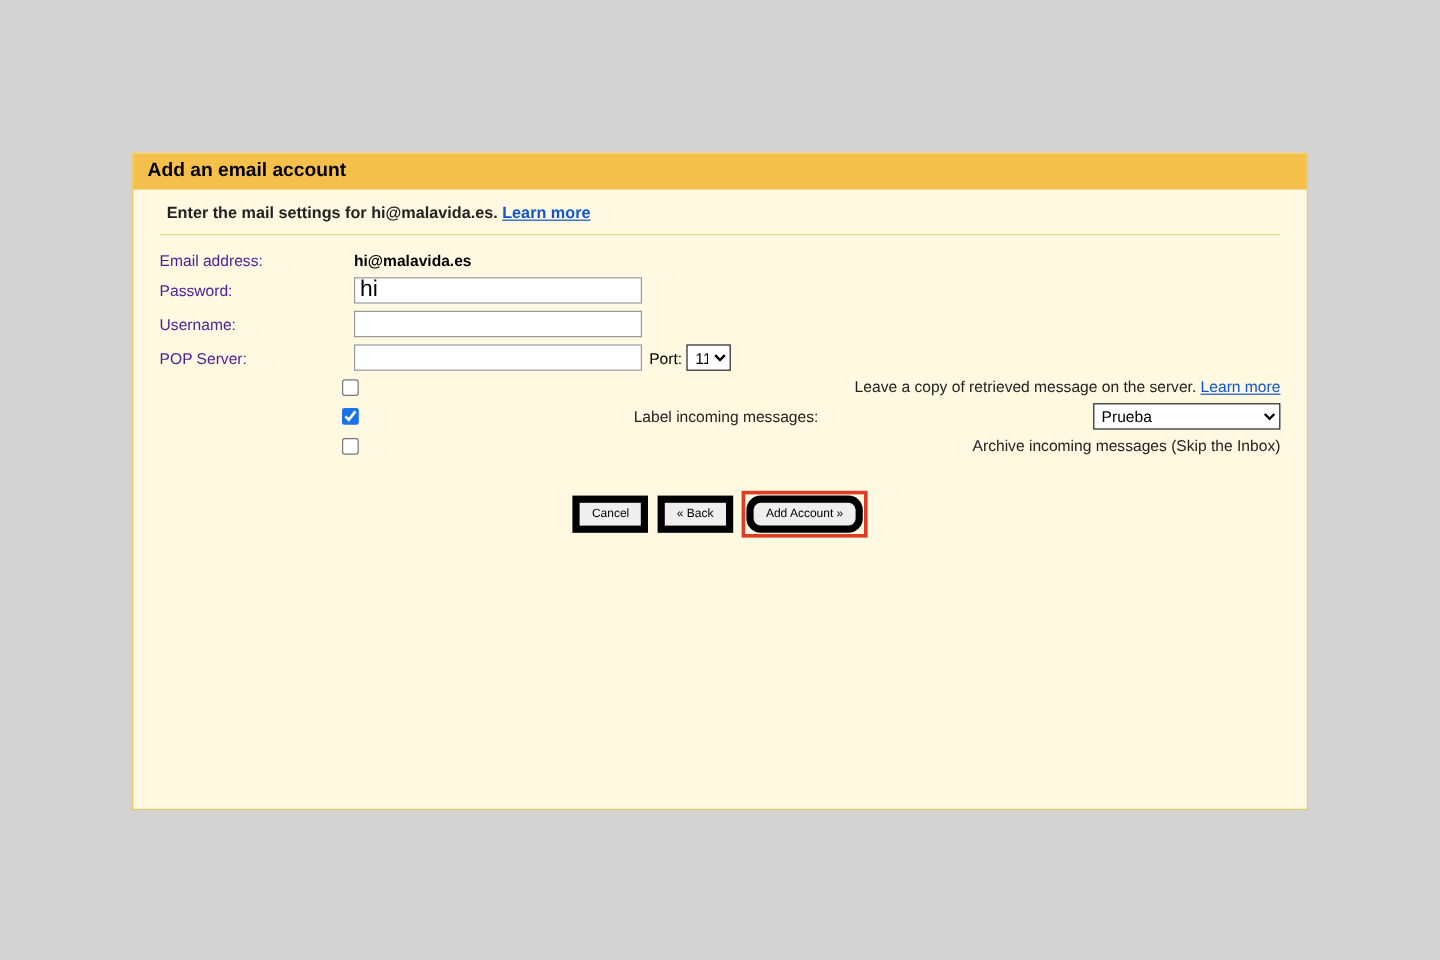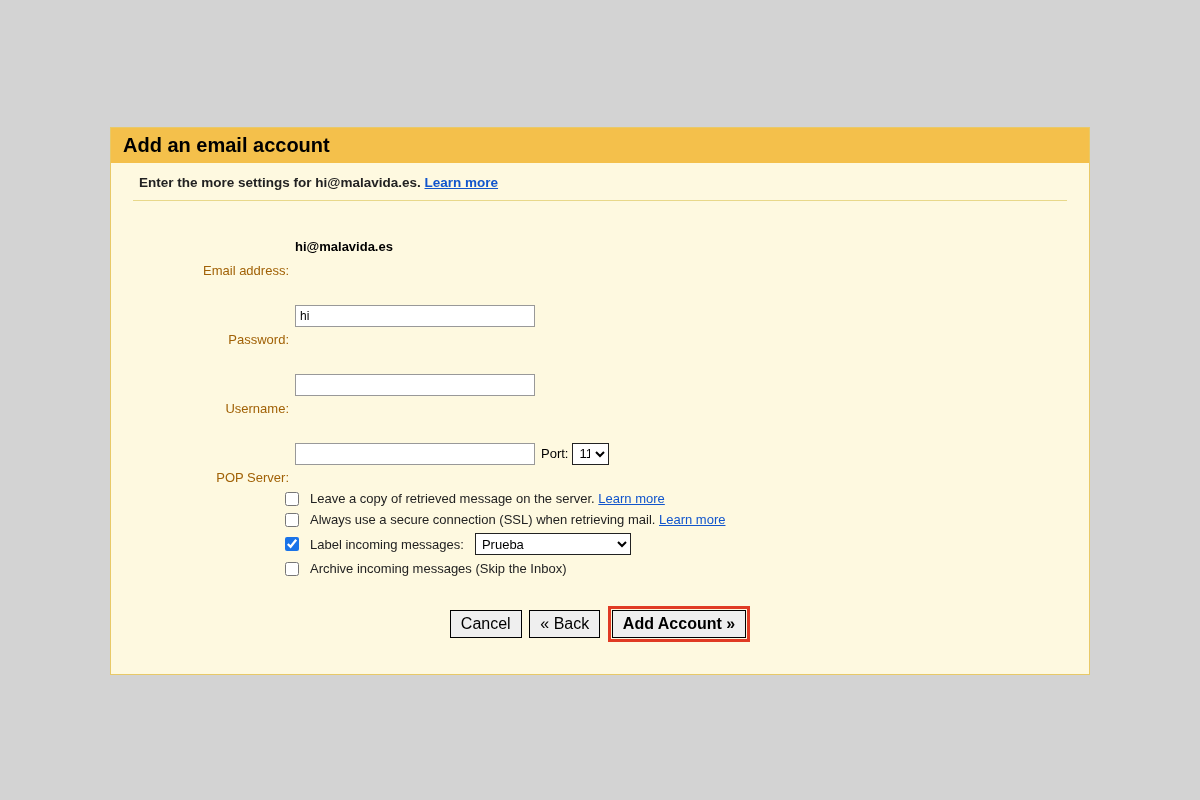--- a/index.html
+++ b/index.html
@@ -17,21 +17,21 @@
       top: 127px;
       width: 980px;
       height: 548px;
       background: #fef9e0;
       border: 1px solid #e8c968;
     }
     .titlebar {
       background: #f4c04b;
       padding: 6px 12px;
       font-weight: bold;
-      font-size: 20px;
+      font-size: 16px;
       color: #000;
     }
     .content {
       padding: 12px 22px;
     }
     .prompt {
       font-weight: bold;
       font-size: 13.5px;
       color: #222;
       margin-bottom: 10px;
@@ -52,35 +52,34 @@
       border-top: 1px solid #e8d88a;
       margin: 0 0 14px 0;
     }
     .form-row {
       display: flex;
       align-items: center;
       margin-bottom: 6px;
     }
     .label-col {
       width: 162px;
-      text-align: right;
+      text-align: left;
       padding-right: 6px;
-      color: #a16207;
+      color: #4c1d95;
       font-size: 13px;
-      margin-top: 48px;
     }
     .value-bold {
       font-weight: bold;
     }
     input[type="text"], input[type="password"] {
       border: 1px solid #999;
       background: #fff;
       height: 22px;
       padding: 2px 4px;
-      font-size: 12px;
+      font-size: 19px;
       font-family: inherit;
     }
     .w-med { width: 240px; }
     .port-label { margin-left: 6px; margin-right: 4px; }
     select {
       border: 1px solid #222;
       background: #fff;
       height: 22px;
       font-size: 13px;
       font-family: inherit;
@@ -91,59 +90,60 @@
     .options {
       margin-left: 152px;
       margin-top: 4px;
     }
     .opt-row {
       display: flex;
       align-items: center;
       margin-bottom: 6px;
       font-size: 13px;
       color: #222;
-      gap: 11px;
+      gap: 24px;
+      justify-content: space-between;
     }
     .opt-row input[type="checkbox"] {
       width: 14px;
       height: 14px;
       accent-color: #1a73e8;
     }
     .button-row {
       text-align: center;
       margin-top: 30px;
     }
     .btn {
       display: inline-block;
-      border: 1px solid #000000;
+      border: 6px solid #000000;
       background: #efefef;
       padding: 4px 10px;
-      font-size: 16px;
+      font-size: 10px;
       font-family: inherit;
       cursor: pointer;
       margin: 0 2px;
     }
-    .btn.bold { font-weight: bold; }
+    .btn.bold { font-weight: normal; border-radius: 12px; }
     .btn-highlighted {
       display: inline-block;
       border: 3px solid #e03b24;
       padding: 1px;
       margin: 0 2px;
     }
     .btn-highlighted .btn { margin: 0; }
   </style>
 </head>
 <body>
 
 <div class="dialog">
   <div class="titlebar">Add an email account</div>
   <div class="content">
 
     <div class="prompt">
-      <span>Enter the more settings for </span><span>hi@malavida.es</span><span>. </span><a href="#" class="link">Learn more</a>
+      <span>Enter the mail settings for </span><span>hi@malavida.es</span><span>. </span><a href="#" class="link">Learn more</a>
     </div>
 
     <hr class="sep">
 
     <div class="form-row">
       <div class="label-col">Email address:</div>
       <div class="value-bold">hi@malavida.es</div>
     </div>
 
     <div class="form-row">
@@ -164,24 +164,20 @@
         <option>110</option>
       </select>
     </div>
 
     <div class="options">
       <div class="opt-row">
         <input type="checkbox" style="">
         <span><span>Leave a copy of retrieved message on the server. </span><a href="#" class="option-link">Learn more</a></span>
       </div>
       <div class="opt-row">
-        <input type="checkbox" style="">
-        <span><span>Always use a secure connection (SSL) when retrieving mail. </span><a href="#" class="option-link">Learn more</a></span>
-      </div>
-      <div class="opt-row">
         <input type="checkbox" checked="" style="">
         <span>Label incoming messages: </span>
         <select class="label-select">
           <option>Prueba</option>
         </select>
       </div>
       <div class="opt-row">
         <input type="checkbox" style="">
         <span>Archive incoming messages (Skip the Inbox)</span>
       </div>

